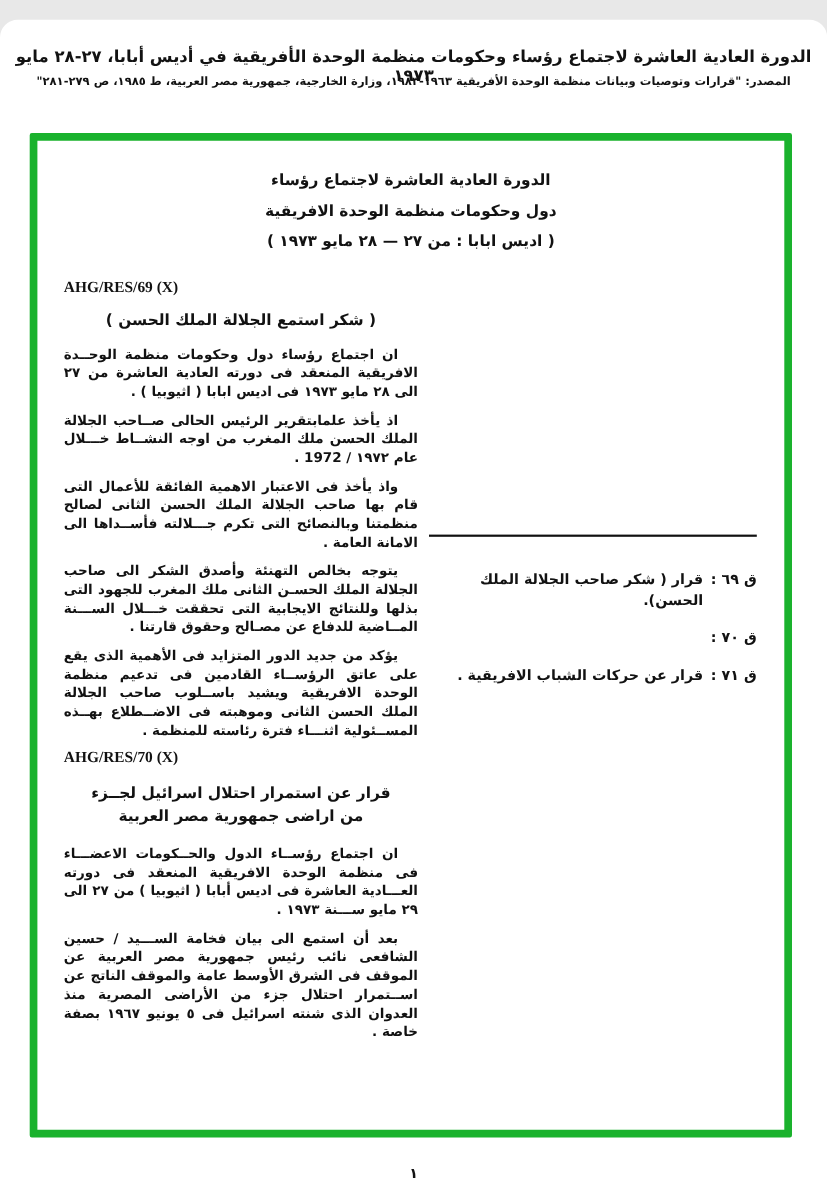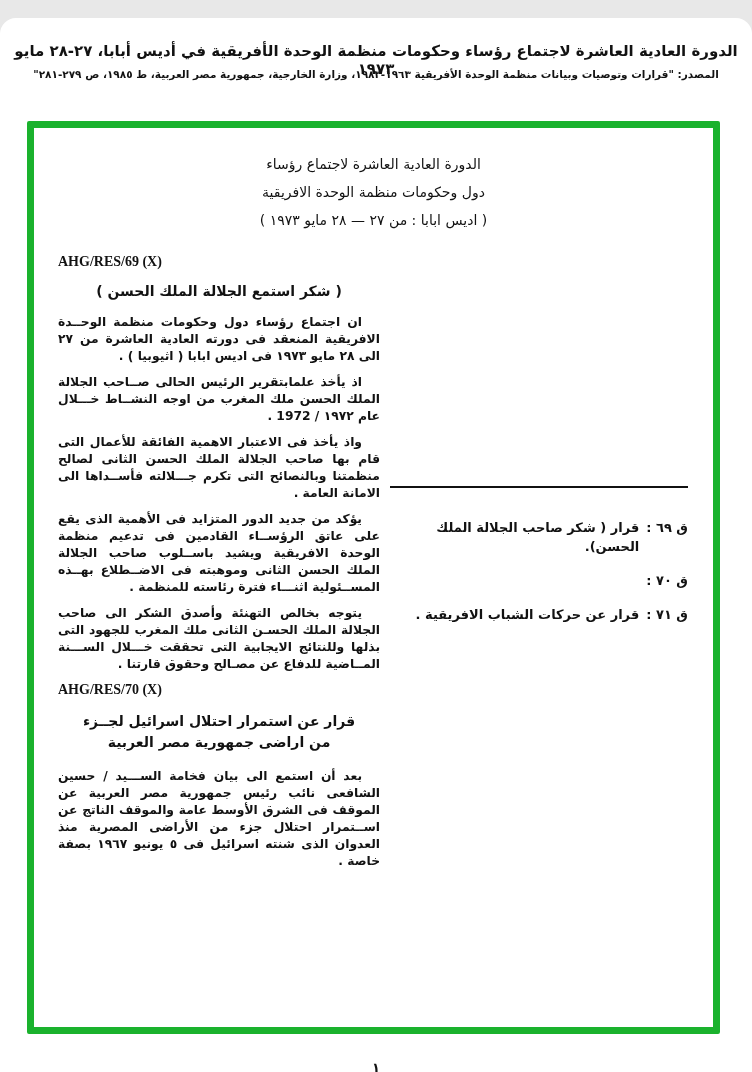--- a/index.html
+++ b/index.html
@@ -29,21 +29,21 @@
     position:absolute;left:27px;top:103px;
     width:693px;height:913px;
     border:7px solid #1ab22d;
     box-sizing:border-box;
     border-radius:2px;
   }
   
   .title{
     position:absolute;left:27px;top:132px;width:693px;
     text-align:center;direction:rtl;
-    font-size:14px;font-weight:400;line-height:28px;
+    font-size:14px;font-weight:700;line-height:28px;
   }
   
   .col-left{
     position:absolute;left:58px;top:236px;width:322px;
     direction:rtl;
   }
   .res-ref{
     direction:ltr;text-align:left;
     font-family:"Liberation Serif","DejaVu Serif",serif;
     font-size:14px;font-weight:700;
@@ -101,29 +101,30 @@
     <div>( اديس ابابا : من ٢٧ — ٢٨ مايو ١٩٧٣ )</div>
   </div>
 
   <div class="col-left">
     <div class="res-ref">AHG/RES/69 (X)</div>
     <div class="res-heading">( شكر استمع الجلالة الملك الحسن )</div>
 
     <p>ان اجتماع رؤساء دول وحكومات منظمة الوحــدة الافريقية المنعقد فى دورته العادية العاشرة من ٢٧ الى ٢٨ مايو ١٩٧٣ فى اديس ابابا ( اثيوبيا ) .</p>
     <p>اذ يأخذ علمابتقرير الرئيس الحالى صــاحب الجلالة الملك الحسن ملك المغرب من اوجه النشــاط خـــلال عام ١٩٧٢ / 1972 .</p>
     <p>واذ يأخذ فى الاعتبار الاهمية الفائقة للأعمال التى قام بها صاحب الجلالة الملك الحسن الثانى لصالح منظمتنا وبالنصائح التى تكرم جـــلالته فأســداها الى الامانة العامة .</p>
+    <p>يتوجه بخالص التهنئة وأصدق الشكر الى صاحب الجلالة الملك الحسـن الثانى ملك المغرب للجهود التى بذلها وللنتائج الايجابية التى تحققت خـــلال الســـنة المــاضية للدفاع عن مصـالح وحقوق قارتنا .</p>
     <p>يؤكد من جديد الدور المتزايد فى الأهمية الذى يقع على عاتق الرؤســاء القادمين فى تدعيم منظمة الوحدة الافريقية ويشيد باســلوب صاحب الجلالة الملك الحسن الثانى وموهبته فى الاضــطلاع بهــذه المســئولية اثنـــاء فترة رئاسته للمنظمة .</p>
-    <p>يتوجه بخالص التهنئة وأصدق الشكر الى صاحب الجلالة الملك الحسـن الثانى ملك المغرب للجهود التى بذلها وللنتائج الايجابية التى تحققت خـــلال الســـنة المــاضية للدفاع عن مصـالح وحقوق قارتنا .</p>
 
     <div class="res-ref gap-top">AHG/RES/70 (X)</div>
     <div class="res-heading">
       <span class="hl">قرار عن استمرار احتلال اسرائيل لجــزء</span>
       <span class="hl">من اراضى جمهورية مصر العربية</span>
     </div>
 
+    <p>ان اجتماع رؤســاء الدول والحــكومات الاعضـــاء فى منظمة الوحدة الافريقية المنعقد فى دورته العـــادية العاشرة فى اديس أبابا ( اثيوبيا ) من ٢٧ الى ٢٩ مايو ســـنة ١٩٧٣ .</p>
     <p>بعد أن استمع الى بيان فخامة الســـيد / حسين الشافعى نائب رئيس جمهورية مصر العربية عن الموقف فى الشرق الأوسط عامة والموقف الناتج عن اســتمرار احتلال جزء من الأراضى المصرية منذ العدوان الذى شنته اسرائيل فى ٥ يونيو ١٩٦٧ بصفة خاصة .</p>
   </div>
 
   <div class="col-right">
     <hr class="sep">
 
     <div class="sb-item">
       <span class="sb-num">ق ٦٩ :</span>
       <span class="sb-text">قرار ( شكر صاحب الجلالة الملك الحسن).</span>
     </div>

